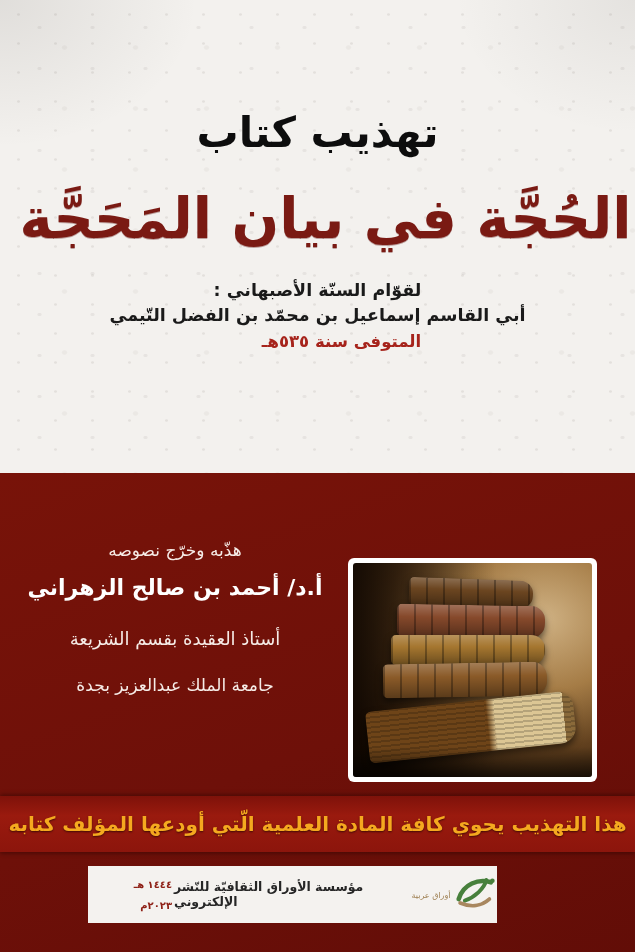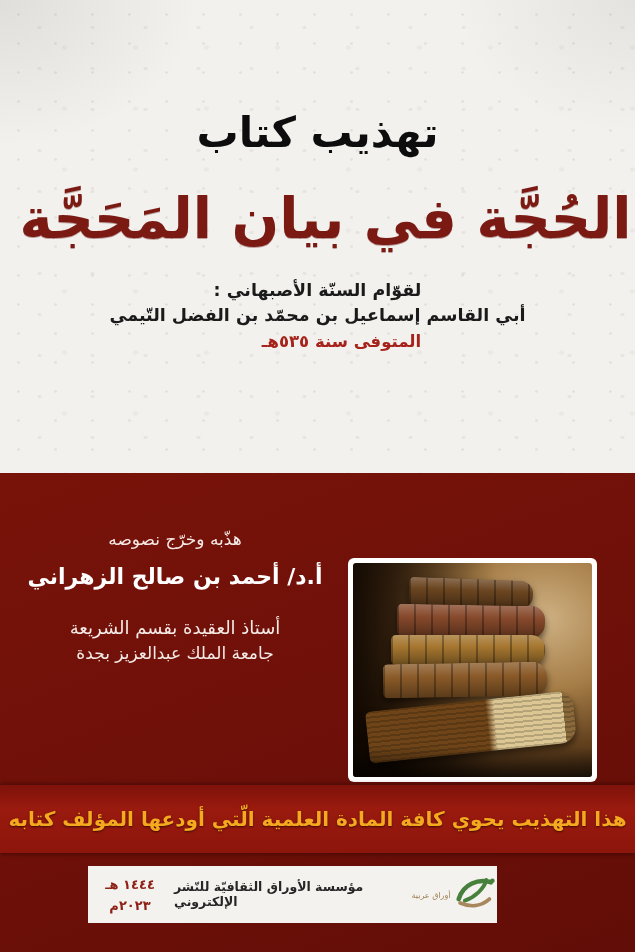--- a/index.html
+++ b/index.html
@@ -39,26 +39,26 @@
   .author-death {
     margin-top:4px; font-size:16.5px; font-weight:700; color:#a6231b;margin-left:48px;
   }
 
   
   .dark-section {
     position:absolute; top:473px; left:0; width:635px; height:479px;
     background:linear-gradient(160deg,#781309 0%, #6e1009 55%, #620d07 100%);
   }
   .editor-block {
-    position:absolute; top:56px; left:0; width:350px; text-align:center;
+    position:absolute; top:67px; left:0; width:350px; text-align:center;
   }
   .editor-intro { font-size:17px; color:#f6ece7; }
   .editor-name  { margin-top:15px; font-size:22px; font-weight:700; color:#ffffff; }
   .editor-aff1  { margin-top:28px; font-size:18px; color:#f6ece7; }
-  .editor-aff2  { margin-top:5px; font-size:17px; color:#f6ece7; }
+  .editor-aff2  { margin-top:26px; font-size:17px; color:#f6ece7; }
 
   
   .photo-frame {
     position:absolute; left:348px; top:85px; width:249px; height:224px;
     background:#ffffff; border-radius:6px; padding:5px;
   }
   .photo {
     position:relative; width:239px; height:214px; border-radius:3px; overflow:hidden;
     background:
       linear-gradient(90deg, rgba(10,4,0,.80), rgba(10,4,0,.25) 42%, transparent 60%),
@@ -84,21 +84,21 @@
              repeating-linear-gradient(0deg, rgba(0,0,0,.18) 0 2px, transparent 2px 5px),
              linear-gradient(90deg, #6e4418 0 58%, #dcc694 62% 95%, #8a6a3a 95%);
   }
   .photo-base {
     position:absolute; left:0; bottom:0; width:239px; height:30px;
     background:linear-gradient(180deg, transparent, rgba(0,0,0,.65));
   }
 
   
   .banner {
-    position:absolute; top:312px; left:0; width:635px; height:68px;
+    position:absolute; top:323px; left:0; width:635px; height:56px;
     background:linear-gradient(180deg,#7e120a,#9a1a0e 35%,#8c150c);
     display:flex; align-items:center; justify-content:center;
     box-shadow:0 -2px 4px rgba(0,0,0,.25), 0 2px 4px rgba(0,0,0,.25);
   }
   .banner-text {
     font-size:20px; font-weight:700; color:#f5a91f;
     text-shadow:0 1px 2px rgba(0,0,0,.55);
   }
 
   
@@ -106,22 +106,22 @@
     position:absolute; top:393px; left:88px; width:409px; height:57px;
     background:#f4f2ef; display:flex; align-items:center;
   }
   .logo-block { width:86px; display:flex; flex-direction:row;
                 align-items:center; justify-content:center; }
   .logo-text { font-size:8px; color:#a08255; margin-top:1px; }
   .publisher-block { flex:1; text-align:left; padding:2px 2px 0 2px; }
   .publisher-name { font-size:12.5px; font-weight:700; color:#262626; }
   .rights { margin-top:3px; font-size:7.3px; font-weight:700;
             color:#97251d; line-height:10px; }
-  .dates-block { width:84px; text-align:center; font-weight:700;
-                 color:#8e2016; font-size:13px; line-height:21px; }
+  .dates-block { width:84px; font-weight:700;
+                 color:#8e2016; font-size:10px; line-height:21px; }
 </style>
 </head>
 <body>
 
 <div class="cover">
 
   <div class="top-section">
     <div class="kicker">تهذيب كتاب</div>
     <div class="main-title">الحُجَّة في بيان المَحَجَّة</div>
     <div class="author-block">

